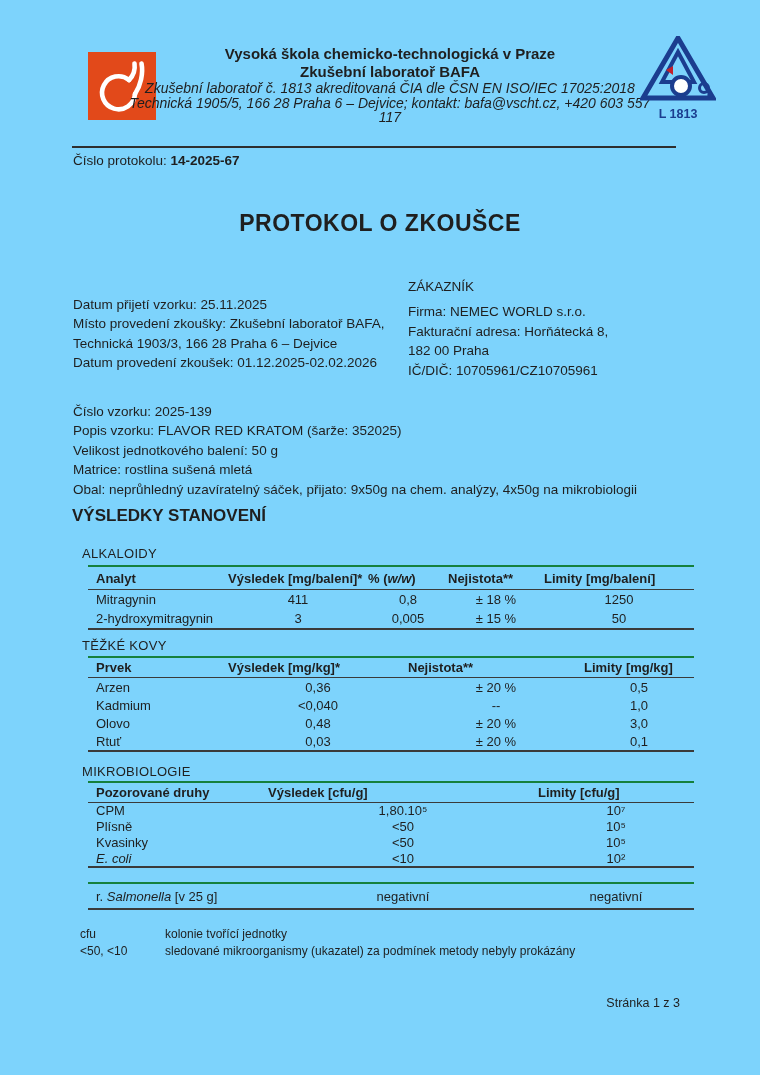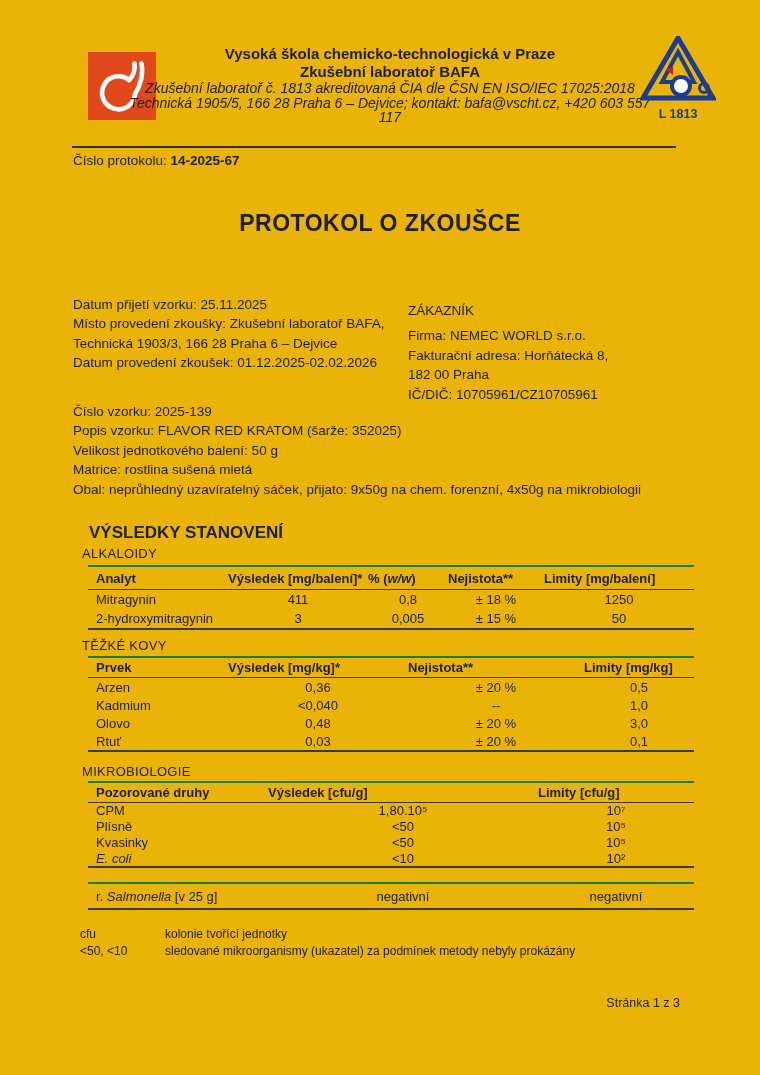--- a/index.html
+++ b/index.html
@@ -1,40 +1,40 @@
 <!DOCTYPE html>
 <html lang="cs" style="--accent: #e2491a; --accred: #1b3d8f; --accred-accent: #c4202a;"><head>
 <meta charset="utf-8">
 <style>
   html,body{margin:0;padding:0;background:#ffffff;}
   .page{
-    position:relative;width:760px;height:1075px;background:#eab308;overflow:hidden;
+    position:relative;width:760px;height:1075px;background:#7dd3fc;overflow:hidden;
     font-family:"Liberation Sans","DejaVu Sans",sans-serif;color:#1f1f1f;
   }
   
   .logo{position:absolute;left:88px;top:52px;width:68px;height:68px;}
   .org{position:absolute;left:120px;right:100px;top:45px;text-align:center;}
   .org .l1,.org .l2{font-size:15px;font-weight:bold;line-height:18px;}
   .org .l3{font-size:15px;line-height:19px;}
   .org .l4,.org .l5{font-size:14px;line-height:14.5px;font-style:italic;}
   .accred{position:absolute;left:638px;top:36px;width:80px;text-align:center;}
   .accred .lbl{font-size:12.5px;font-weight:bold;color:var(--accred,#1b3d8f);line-height:13px;margin-top:-2px;}
   .hrule{position:absolute;left:72px;top:146px;width:604px;border-top:2px solid #2e2e2e;}
   
   .proto{position:absolute;left:73px;top:151px;font-size:13.5px;line-height:19px;}
   .proto b{font-weight:bold;}
   .doc-title{position:absolute;left:0;right:0;top:210px;text-align:center;
     font-size:23px;font-weight:bold;letter-spacing:.5px;margin:0;}
   
   .info-left{position:absolute;left:73px;top:295px;width:330px;font-size:13.5px;line-height:19.4px;}
   .customer{position:absolute;left:408px;top:277px;width:290px;font-size:13.5px;line-height:19.4px;}
-  .customer .head{margin-bottom:6px;margin-top:24px;}
+  .customer .head{margin-bottom:6px;}
   .sample{position:absolute;left:73px;top:402px;width:620px;font-size:13.5px;line-height:19.4px;}
   
-  .results-h{position:absolute;left:72px;top:506px;font-size:17px;font-weight:bold;margin:17px;text-align:right;}
+  .results-h{position:absolute;left:72px;top:506px;font-size:17px;font-weight:bold;margin:0;text-align:right;}
   .tbl-label{position:absolute;left:82px;font-size:13px;letter-spacing:.3px;}
   .lbl-alk{top:546px}.lbl-hm{top:638px}.lbl-mb{top:764px}
   table.res{position:absolute;left:88px;width:606px;border-collapse:collapse;table-layout:fixed;
     border-top:2px solid #15803d;border-bottom:2px solid #3a3a3a;font-size:13px;}
   table.res th{font-weight:bold;text-align:left;border-bottom:1.5px solid #3a3a3a;
     white-space:nowrap;overflow:visible;padding:0;}
   table.res td{text-align:center;white-space:nowrap;padding:0;}
   table.res th:first-child,table.res td:first-child{text-align:left;padding-left:8px;}
   .t-alk{top:565px}.t-alk th{height:22px}.t-alk td{height:19px}
   .t-hm{top:656px}.t-hm th{height:19px}.t-hm td{height:18px}
@@ -104,21 +104,21 @@
     <div>Fakturační adresa: Horňátecká 8,</div>
     <div>182 00 Praha</div>
     <div>IČ/DIČ: 10705961/CZ10705961</div>
   </div>
 
   <div class="sample">
     <div>Číslo vzorku: 2025-139</div>
     <div>Popis vzorku: FLAVOR RED KRATOM (šarže: 352025)</div>
     <div>Velikost jednotkového balení: 50 g</div>
     <div>Matrice: rostlina sušená mletá</div>
-    <div>Obal: neprůhledný uzavíratelný sáček, přijato: 9x50g na chem. forenzní, 4x50g na mikrobiologii</div>
+    <div>Obal: neprůhledný uzavíratelný sáček, přijato: 9x50g na chem. analýzy, 4x50g na mikrobiologii</div>
   </div>
 
   <h2 class="results-h">VÝSLEDKY STANOVENÍ</h2>
 
   <div class="tbl-label lbl-alk">ALKALOIDY</div>
   <table class="res t-alk">
     <colgroup>
         <col style="width:140px">
         <col style="width:140px">
         <col style="width:80px">

